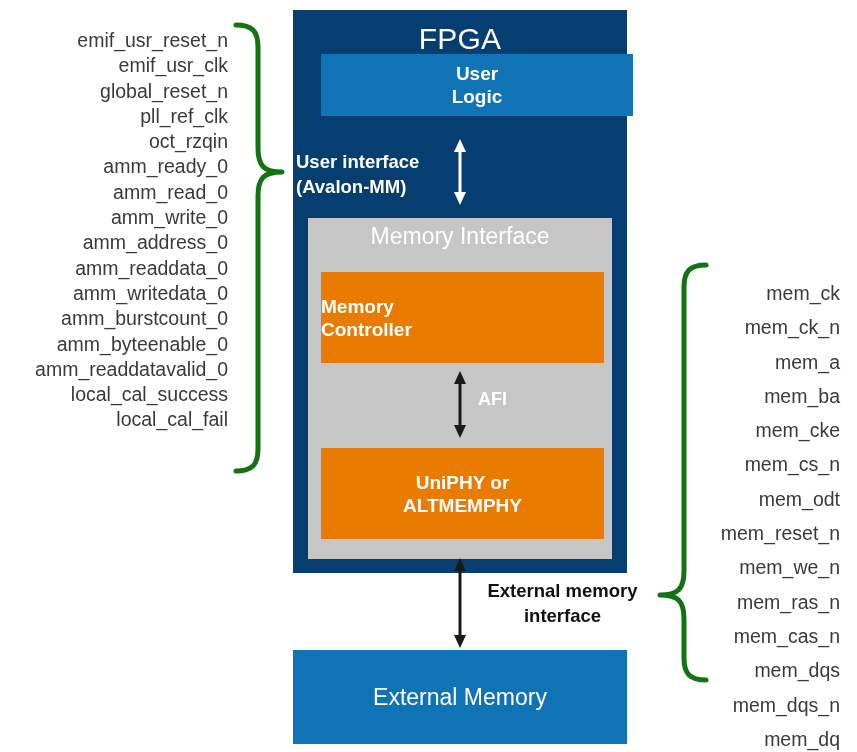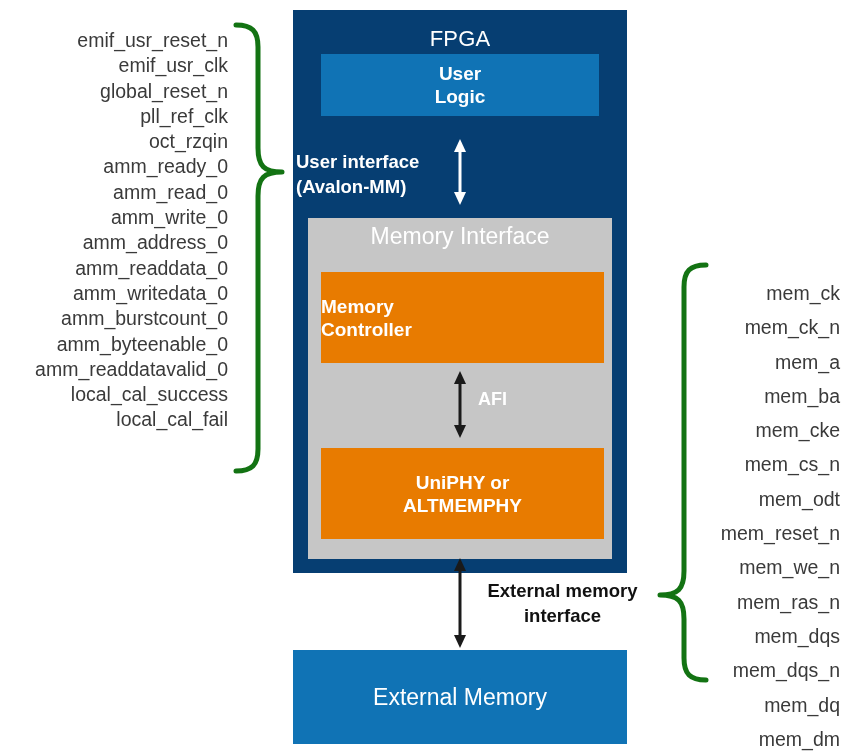--- a/index.html
+++ b/index.html
@@ -55,28 +55,28 @@
   #fpga-block {
     left: 293px; top: 10px;
     width: 334px; height: 563px;
     background: #063e72;
   }
   #fpga-title {
     position: absolute;
     left: 0; top: 14px; width: 100%;
     text-align: center;
     color: #ffffff;
-    font-size: 22px;
+    font-size: 30px;
     line-height: 30px;
     letter-spacing: .2px;
   }
 
   #user-logic-block {
     left: 321px; top: 54px;
-    width: 278px; height: 62px;
+    width: 312px; height: 62px;
     background: #1073b5;
     display: flex; flex-direction: column;
     align-items: center; justify-content: center;
     color: #ffffff;
     font-weight: bold;
     font-size: 19px;
     line-height: 23px;
   }
 
   #user-interface-label {
@@ -270,19 +270,20 @@
       <span class="sig">mem_ck</span>
       <span class="sig">mem_ck_n</span>
       <span class="sig">mem_a</span>
       <span class="sig">mem_ba</span>
       <span class="sig">mem_cke</span>
       <span class="sig">mem_cs_n</span>
       <span class="sig">mem_odt</span>
       <span class="sig">mem_reset_n</span>
       <span class="sig">mem_we_n</span>
       <span class="sig">mem_ras_n</span>
+      <span class="sig">mem_cas_n</span>
       <span class="sig">mem_dqs</span>
       <span class="sig">mem_dqs_n</span>
       <span class="sig">mem_dq</span>
       <span class="sig">mem_dm</span>
     </div>
 
 </div>
 
 </body></html>

